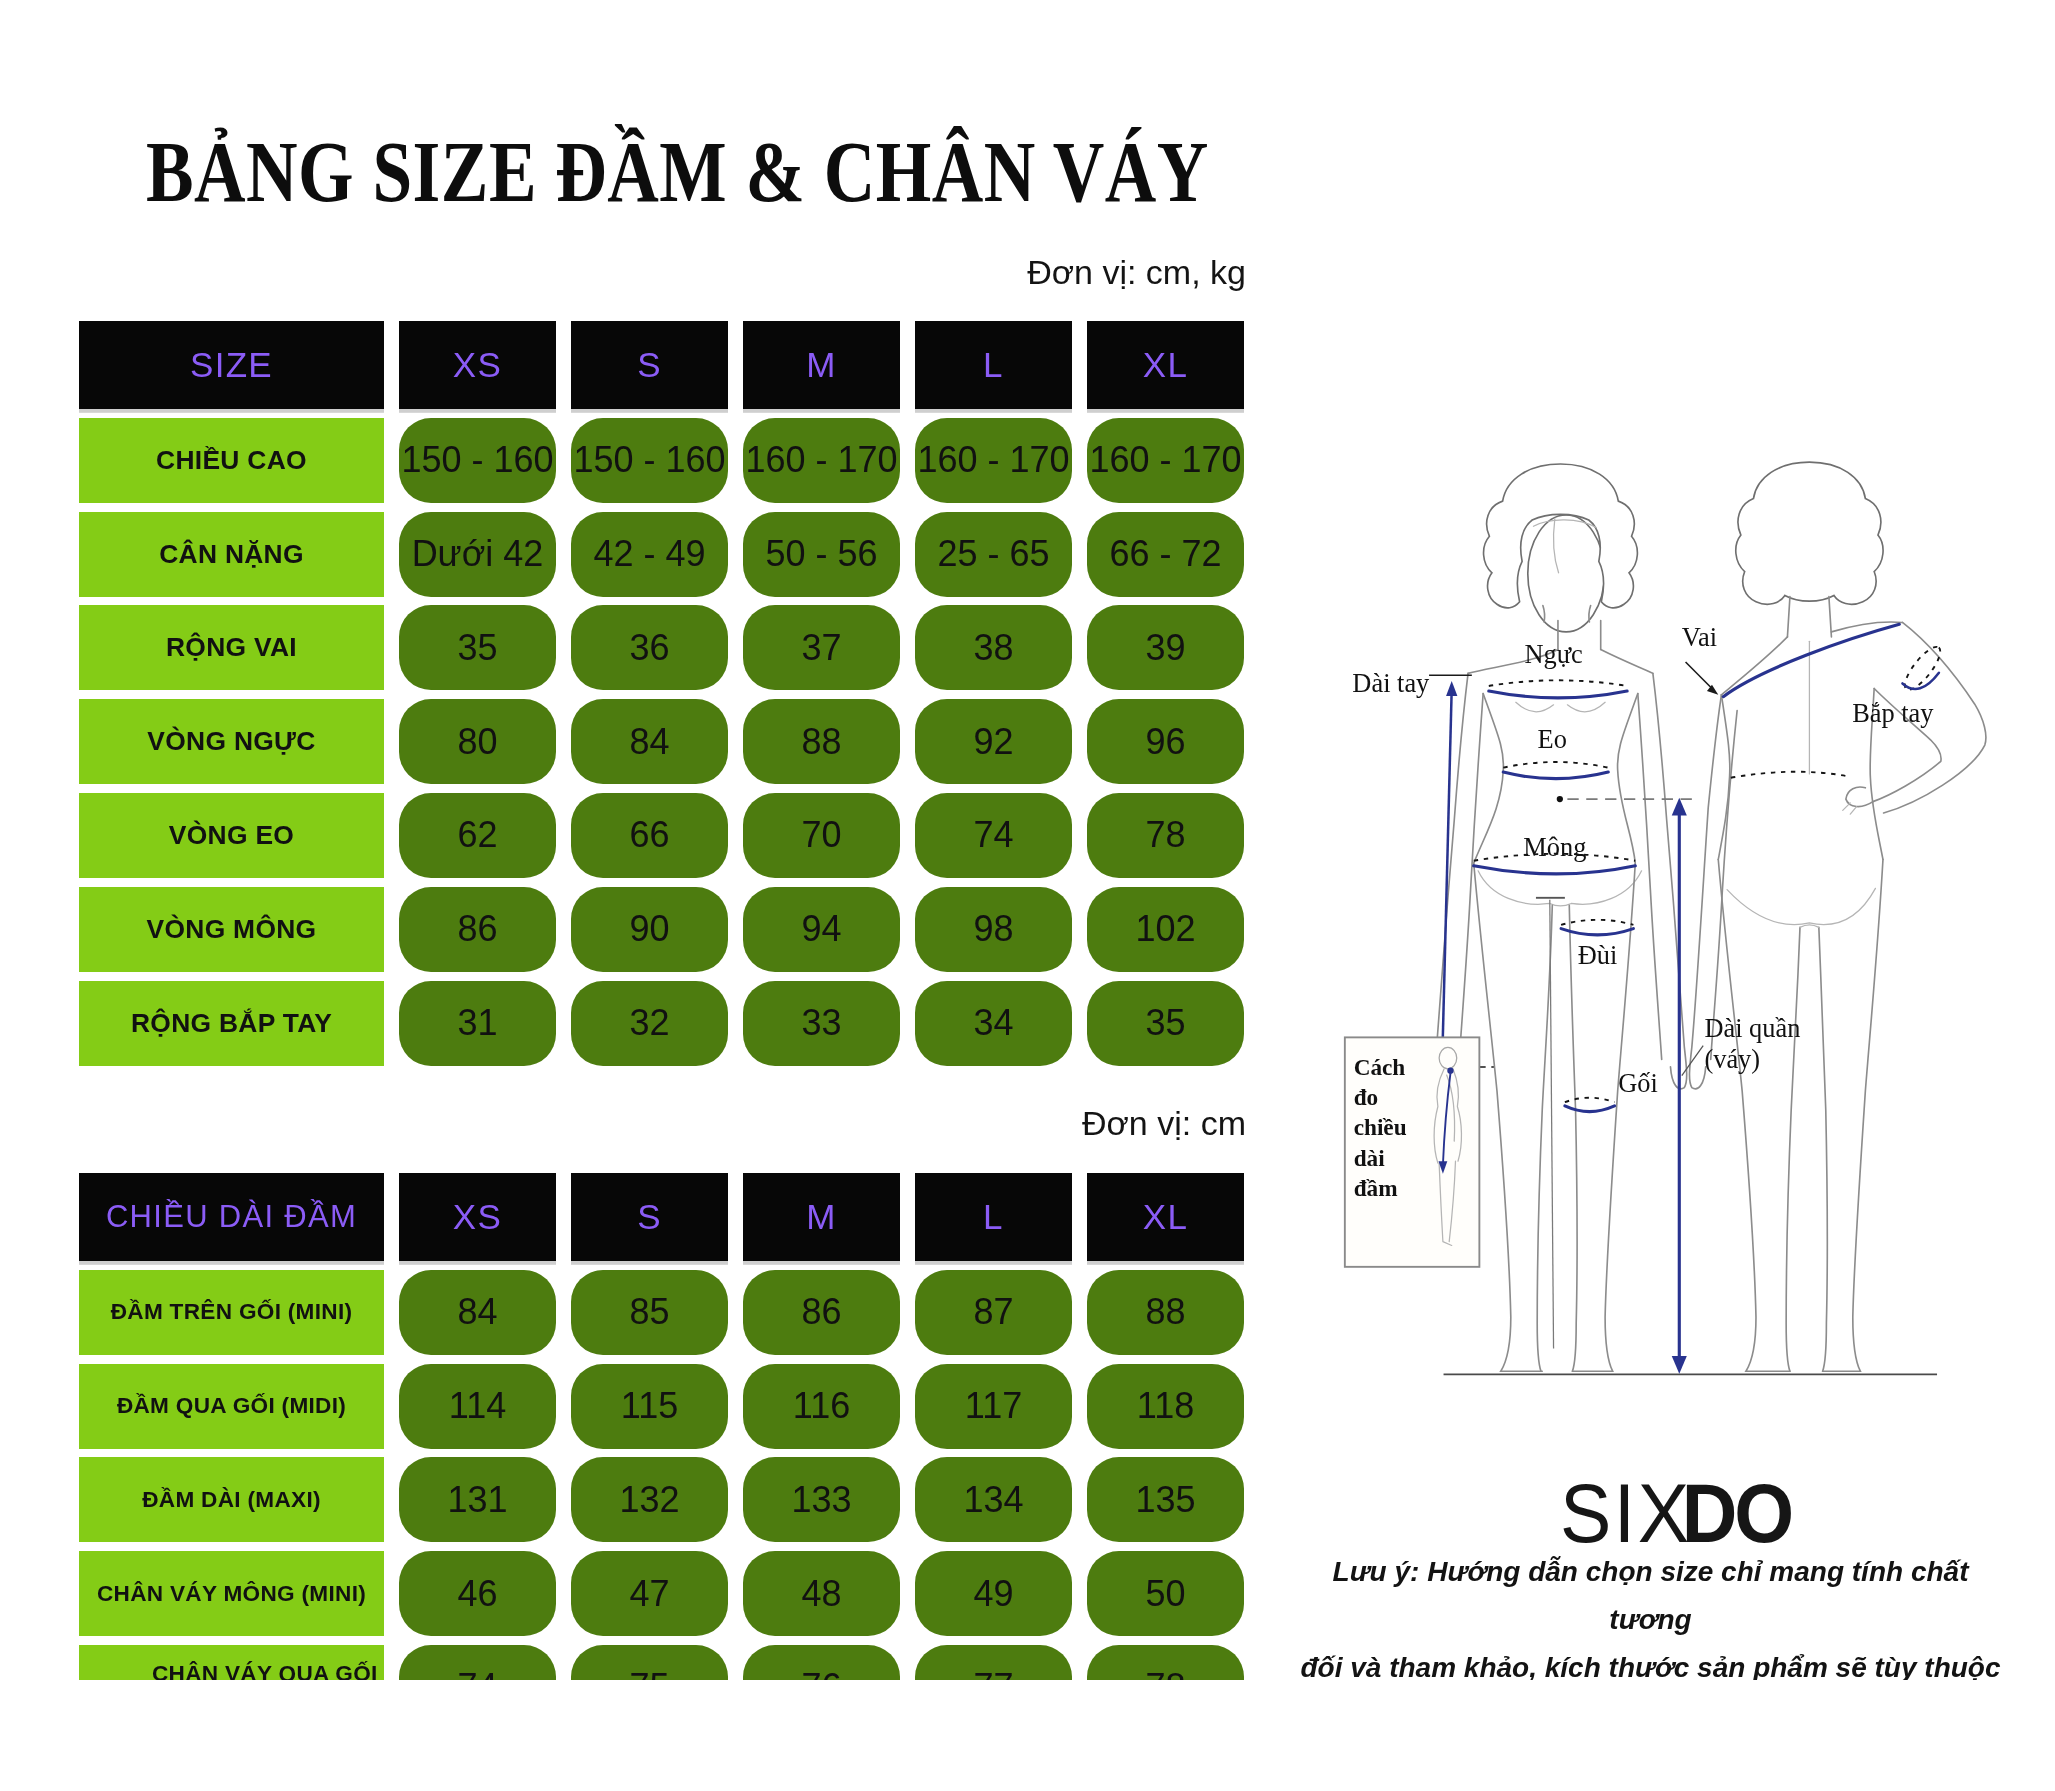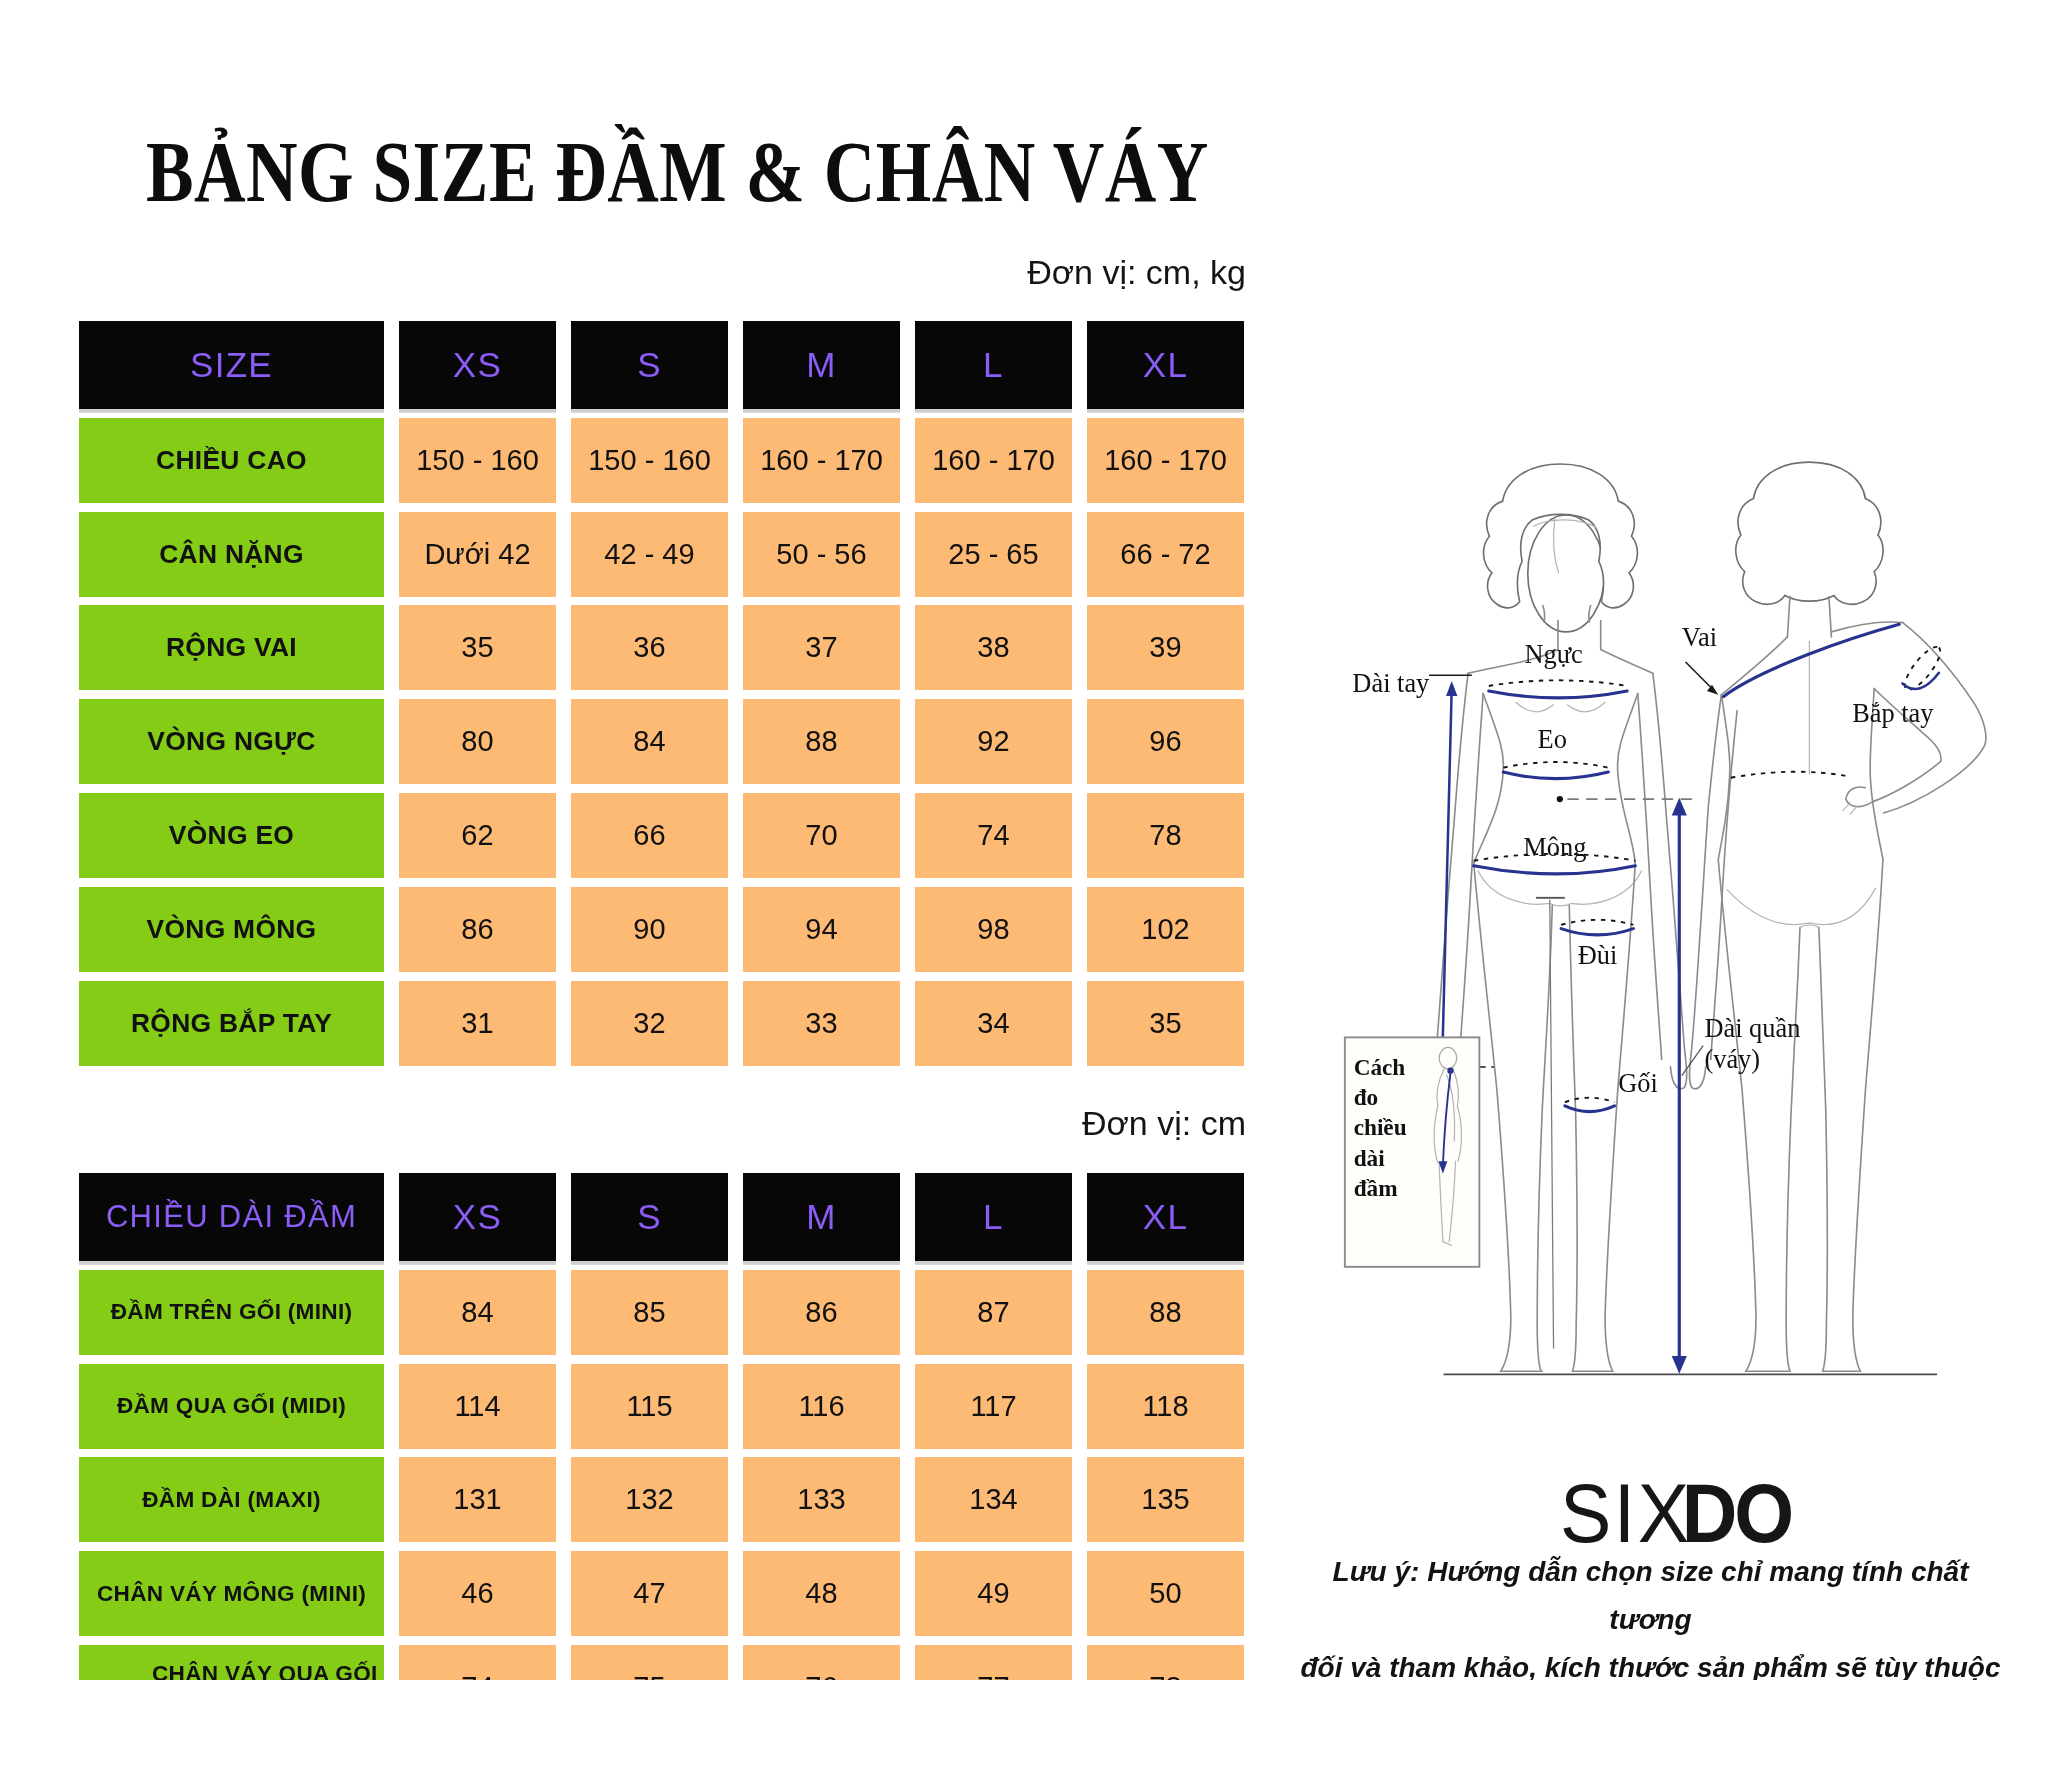--- a/index.html
+++ b/index.html
@@ -20,21 +20,21 @@
   .tbl{position:absolute;left:79px;display:grid;
        grid-template-columns:305px repeat(5,157px);column-gap:15px;row-gap:8.8px;}
   .size-table{top:321px;grid-template-rows:88px repeat(7,85px);}
   .length-table{top:1173px;grid-template-rows:88px repeat(5,85px);}
   .cell{display:flex;align-items:center;justify-content:center;text-align:center;}
   .head{background:#070707;color:#8b5cf6;font-size:35px;letter-spacing:1.3px;
         box-shadow:0 3.8px 0 #cfcfcf;}
   .head-wide{font-size:31px;}
   .rowlabel{background:#84cc16;font-weight:700;font-size:26.4px;letter-spacing:0.3px;padding:0 6.3px;text-align:right;}
   .length-table .rowlabel{font-size:22.6px;}
-  .val{background:#fdba74;font-size:29px;}
+  .val{background:#4d7c0f;font-size:36px;border-radius:32px;}
 
   
   .diagram{position:absolute;left:1283px;top:393px;width:780px;height:1031px;}
   .dlabel{font-family:"Liberation Serif",serif;font-size:42px;fill:#111;}
   .dlabel-b{font-family:"Liberation Serif",serif;font-size:37px;font-weight:700;fill:#111;}
   .body-line{fill:none;stroke:#8c8c8c;stroke-width:2.6;stroke-linecap:round;}
   .body-fill{fill:#ffffff;stroke:#6f6f6f;stroke-width:2.6;}
   .soft{fill:none;stroke:#b5b5b5;stroke-width:2;stroke-linecap:round;}
   .meas-dash{fill:none;stroke:#151515;stroke-width:3;stroke-dasharray:7 9;}
   .meas-blue{fill:none;stroke:#28338f;stroke-width:5;stroke-linecap:round;}

